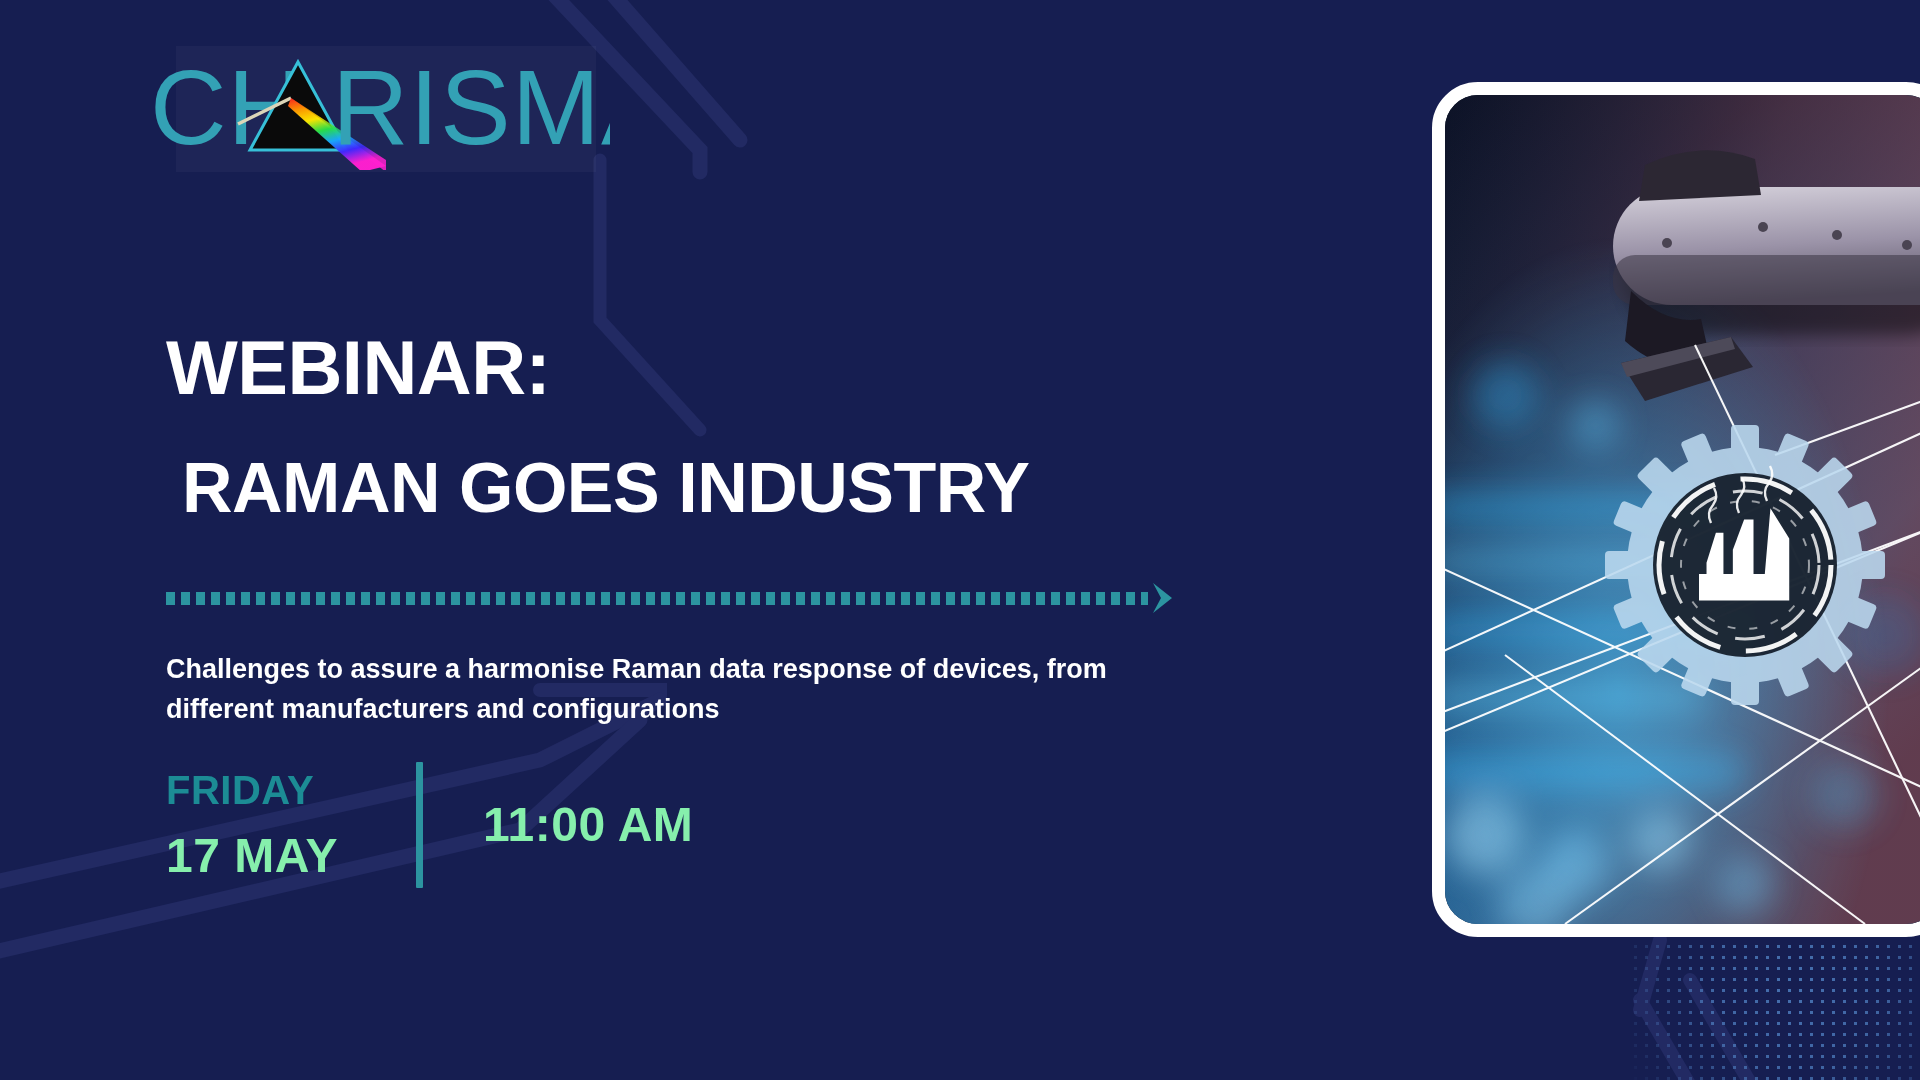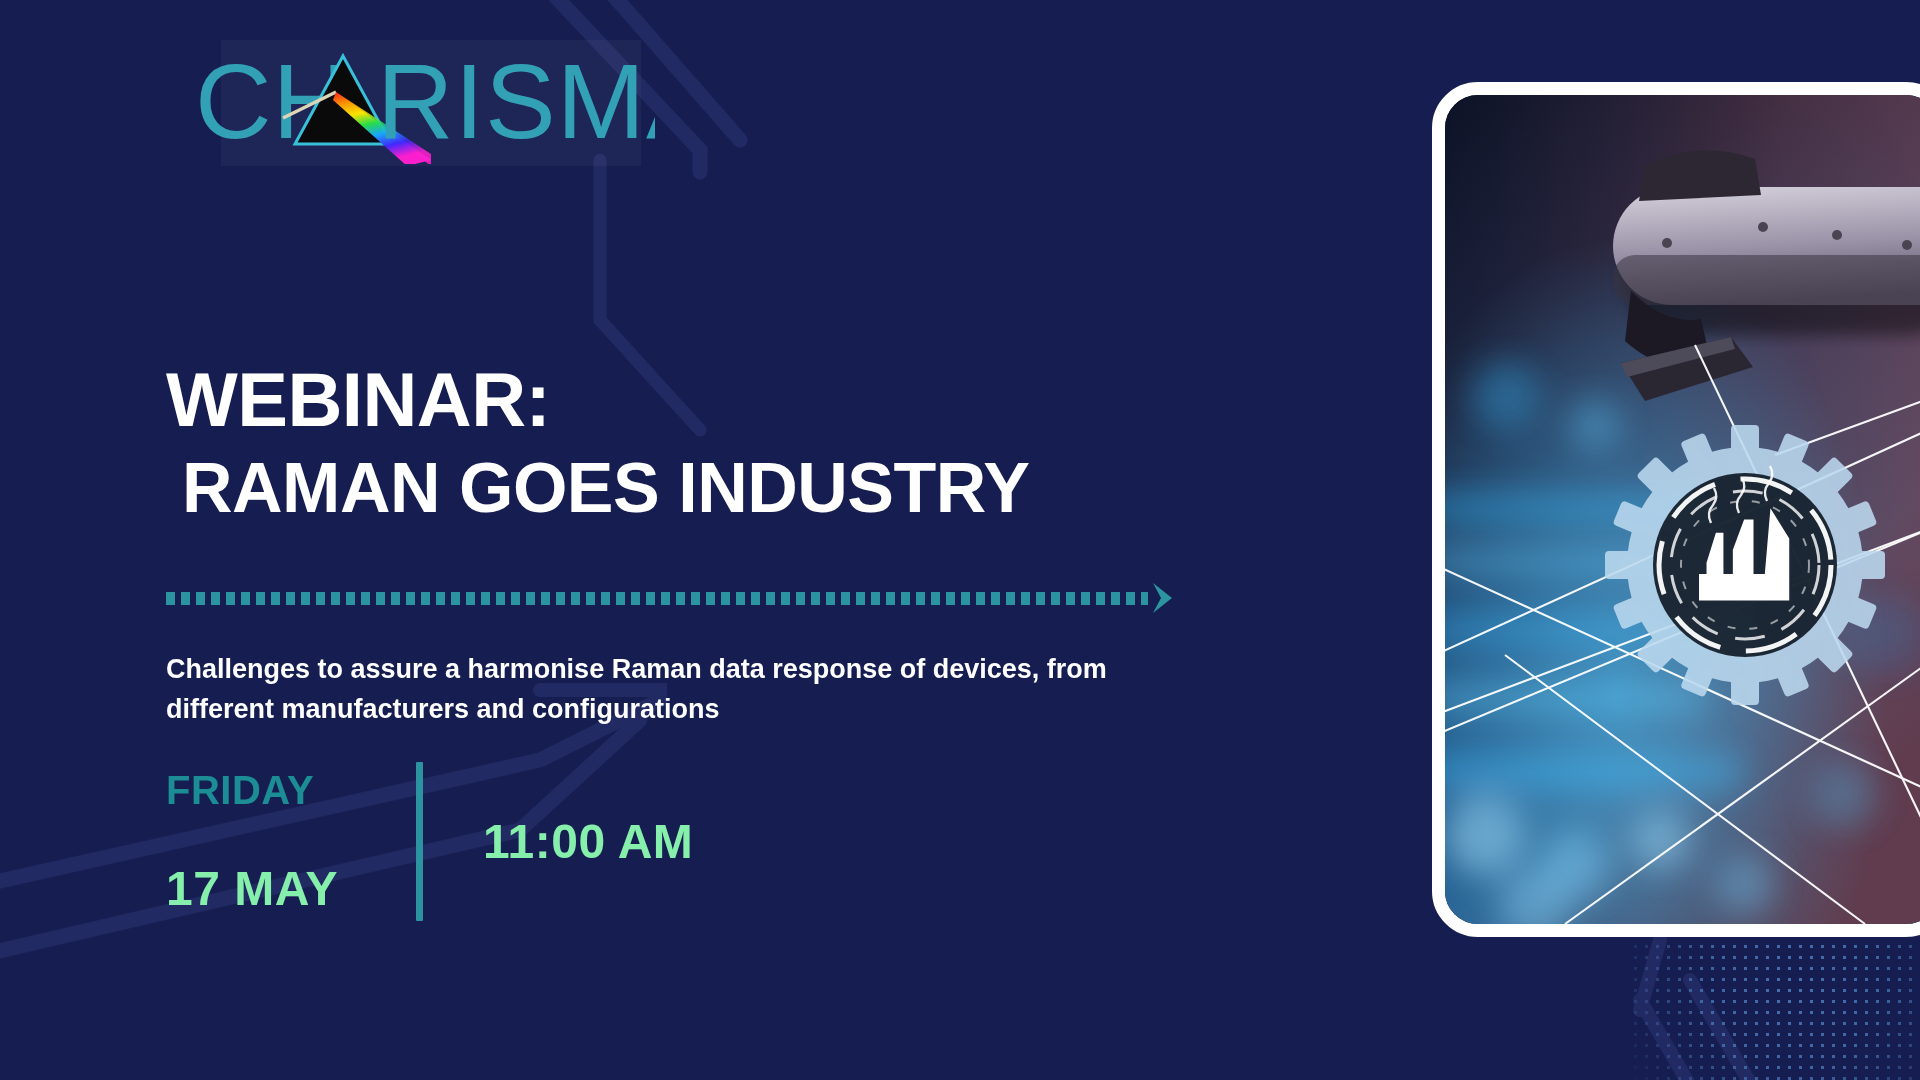--- a/index.html
+++ b/index.html
@@ -19,39 +19,39 @@
     width:330px; height:330px;
     background-image:radial-gradient(#4f7fc0 1.6px, transparent 1.7px);
     background-size:11px 11px;
     -webkit-mask-image:radial-gradient(circle at 50% 50%, #000 0%, rgba(0,0,0,.85) 38%, rgba(0,0,0,.25) 68%, transparent 82%);
     mask-image:radial-gradient(circle at 50% 50%, #000 0%, rgba(0,0,0,.85) 38%, rgba(0,0,0,.25) 68%, transparent 82%);
     opacity:.85;
   }
 
   
   .logo{
-    position:absolute; left:150px; top:42px;
-    width:460px; height:122px;margin-left:45px;
+    position:absolute; left:150px; top:48px;
+    width:460px; height:122px;
   }
   .logo-plate{
     position:absolute; left:26px; top:-2px; width:420px; height:126px;
     background:rgba(255,255,255,.035);
   }
   .logo svg{ position:relative; display:block; }
 
   
   .content{ position:absolute; left:166px; top:0; width:1130px; }
 
   .headline{
     color:#ffffff;
     font-weight:bold;
     letter-spacing:-0.5px;
     line-height:1.0;
   }
-  .headline-1{ position:absolute; top:330px; left:0; font-size:76px;margin-top:32px; }
+  .headline-1{ position:absolute; top:330px; left:0; font-size:76px; }
   .headline-2{ position:absolute; top:453px; left:0; font-size:70px;margin-left:16px; }
 
   
   .divider{
     position:absolute; top:583px; left:0;
     width:1010px; height:30px;
     display:flex; align-items:center;
   }
   .divider .dashes{
     flex:1; height:13px;
@@ -66,21 +66,21 @@
     width:960px;
     color:#ffffff;
     font-size:27px;
     font-weight:bold;
     line-height:1.48;
   }
 
   
   .when{ position:absolute; top:770px; left:0; display:flex; align-items:stretch; }
   .when-col{ display:flex; flex-direction:column; justify-content:center; }
-  .when-col.date{ width:250px;gap:33px; }
+  .when-col.date{ width:250px; }
   .when-col.time{ padding-left:60px; }
   .when-label{
     color:#1C8C95; font-size:40px; font-weight:bold; letter-spacing:.5px;
     line-height:1.0; margin-bottom:22px;
   }
   .when-value{
     color:#86efac; font-size:48px; font-weight:bold; letter-spacing:.5px;
     line-height:1.0;
   }
   .when-sep{

